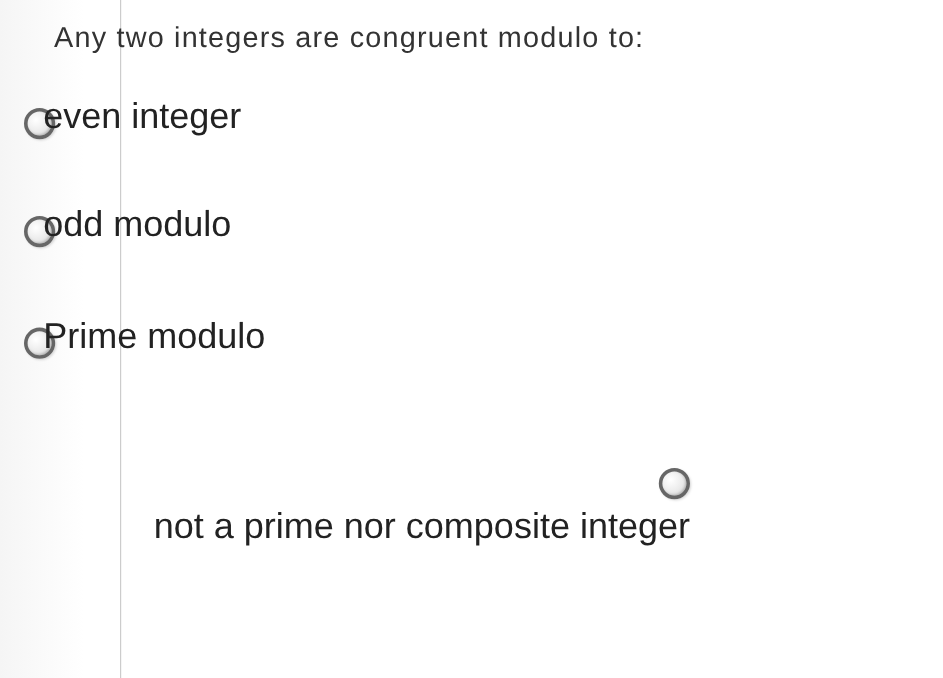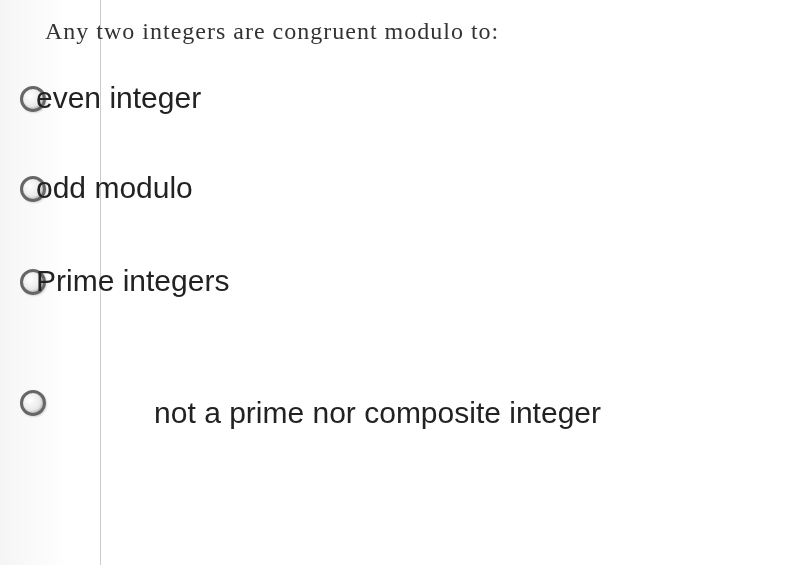--- a/index.html
+++ b/index.html
@@ -29,34 +29,34 @@
       top: 0;
       width: 1px;
       height: 100%;
       background: #cccccc;
     }
     .question-text {
       position: absolute;
       top: 18px;
       left: 45px;
       font-size: 24px;
-      font-family: Liberation Serif, serif;
+      font-family: Liberation Sans, sans-serif;
       letter-spacing: 1px;
       color: #333333;
     }
     .option {
       position: absolute;
       display: flex;
-      align-items: flex-start;
+      align-items: flex-end;
       left: 20px;
     }
     .option-1 { top: 80px; }
     .option-2 { top: 170px; }
     .option-3 { top: 263px; }
-    .option-4 { top: 390px; }
+    .option-4 { top: 390px; flex-direction: column; }
     .radio {
       width: 26px;
       height: 26px;
       border-radius: 50%;
       border: 3px solid #666666;
       background: radial-gradient(circle at 35% 35%, #ffffff 0%, #f0f0f0 40%, #d8d8d8 100%);
       box-shadow: inset -1px -1px 2px rgba(0,0,0,0.2), 1px 1px 2px rgba(0,0,0,0.15);
       flex-shrink: 0;
       cursor: pointer;
       margin-top: 6px;
@@ -91,19 +91,19 @@
   <div class="option-label">even integer</div>
 </div>
 
 <div class="option option-2">
   <div class="radio"></div>
   <div class="option-label">odd modulo</div>
 </div>
 
 <div class="option option-3">
   <div class="radio"></div>
-  <div class="option-label">Prime integers</div>
+  <div class="option-label">Prime modulo</div>
 </div>
 
 <div class="option option-4">
   <div class="radio"></div>
   <div class="option-label">not a prime nor composite integer</div>
 </div>
 
 </body></html>

